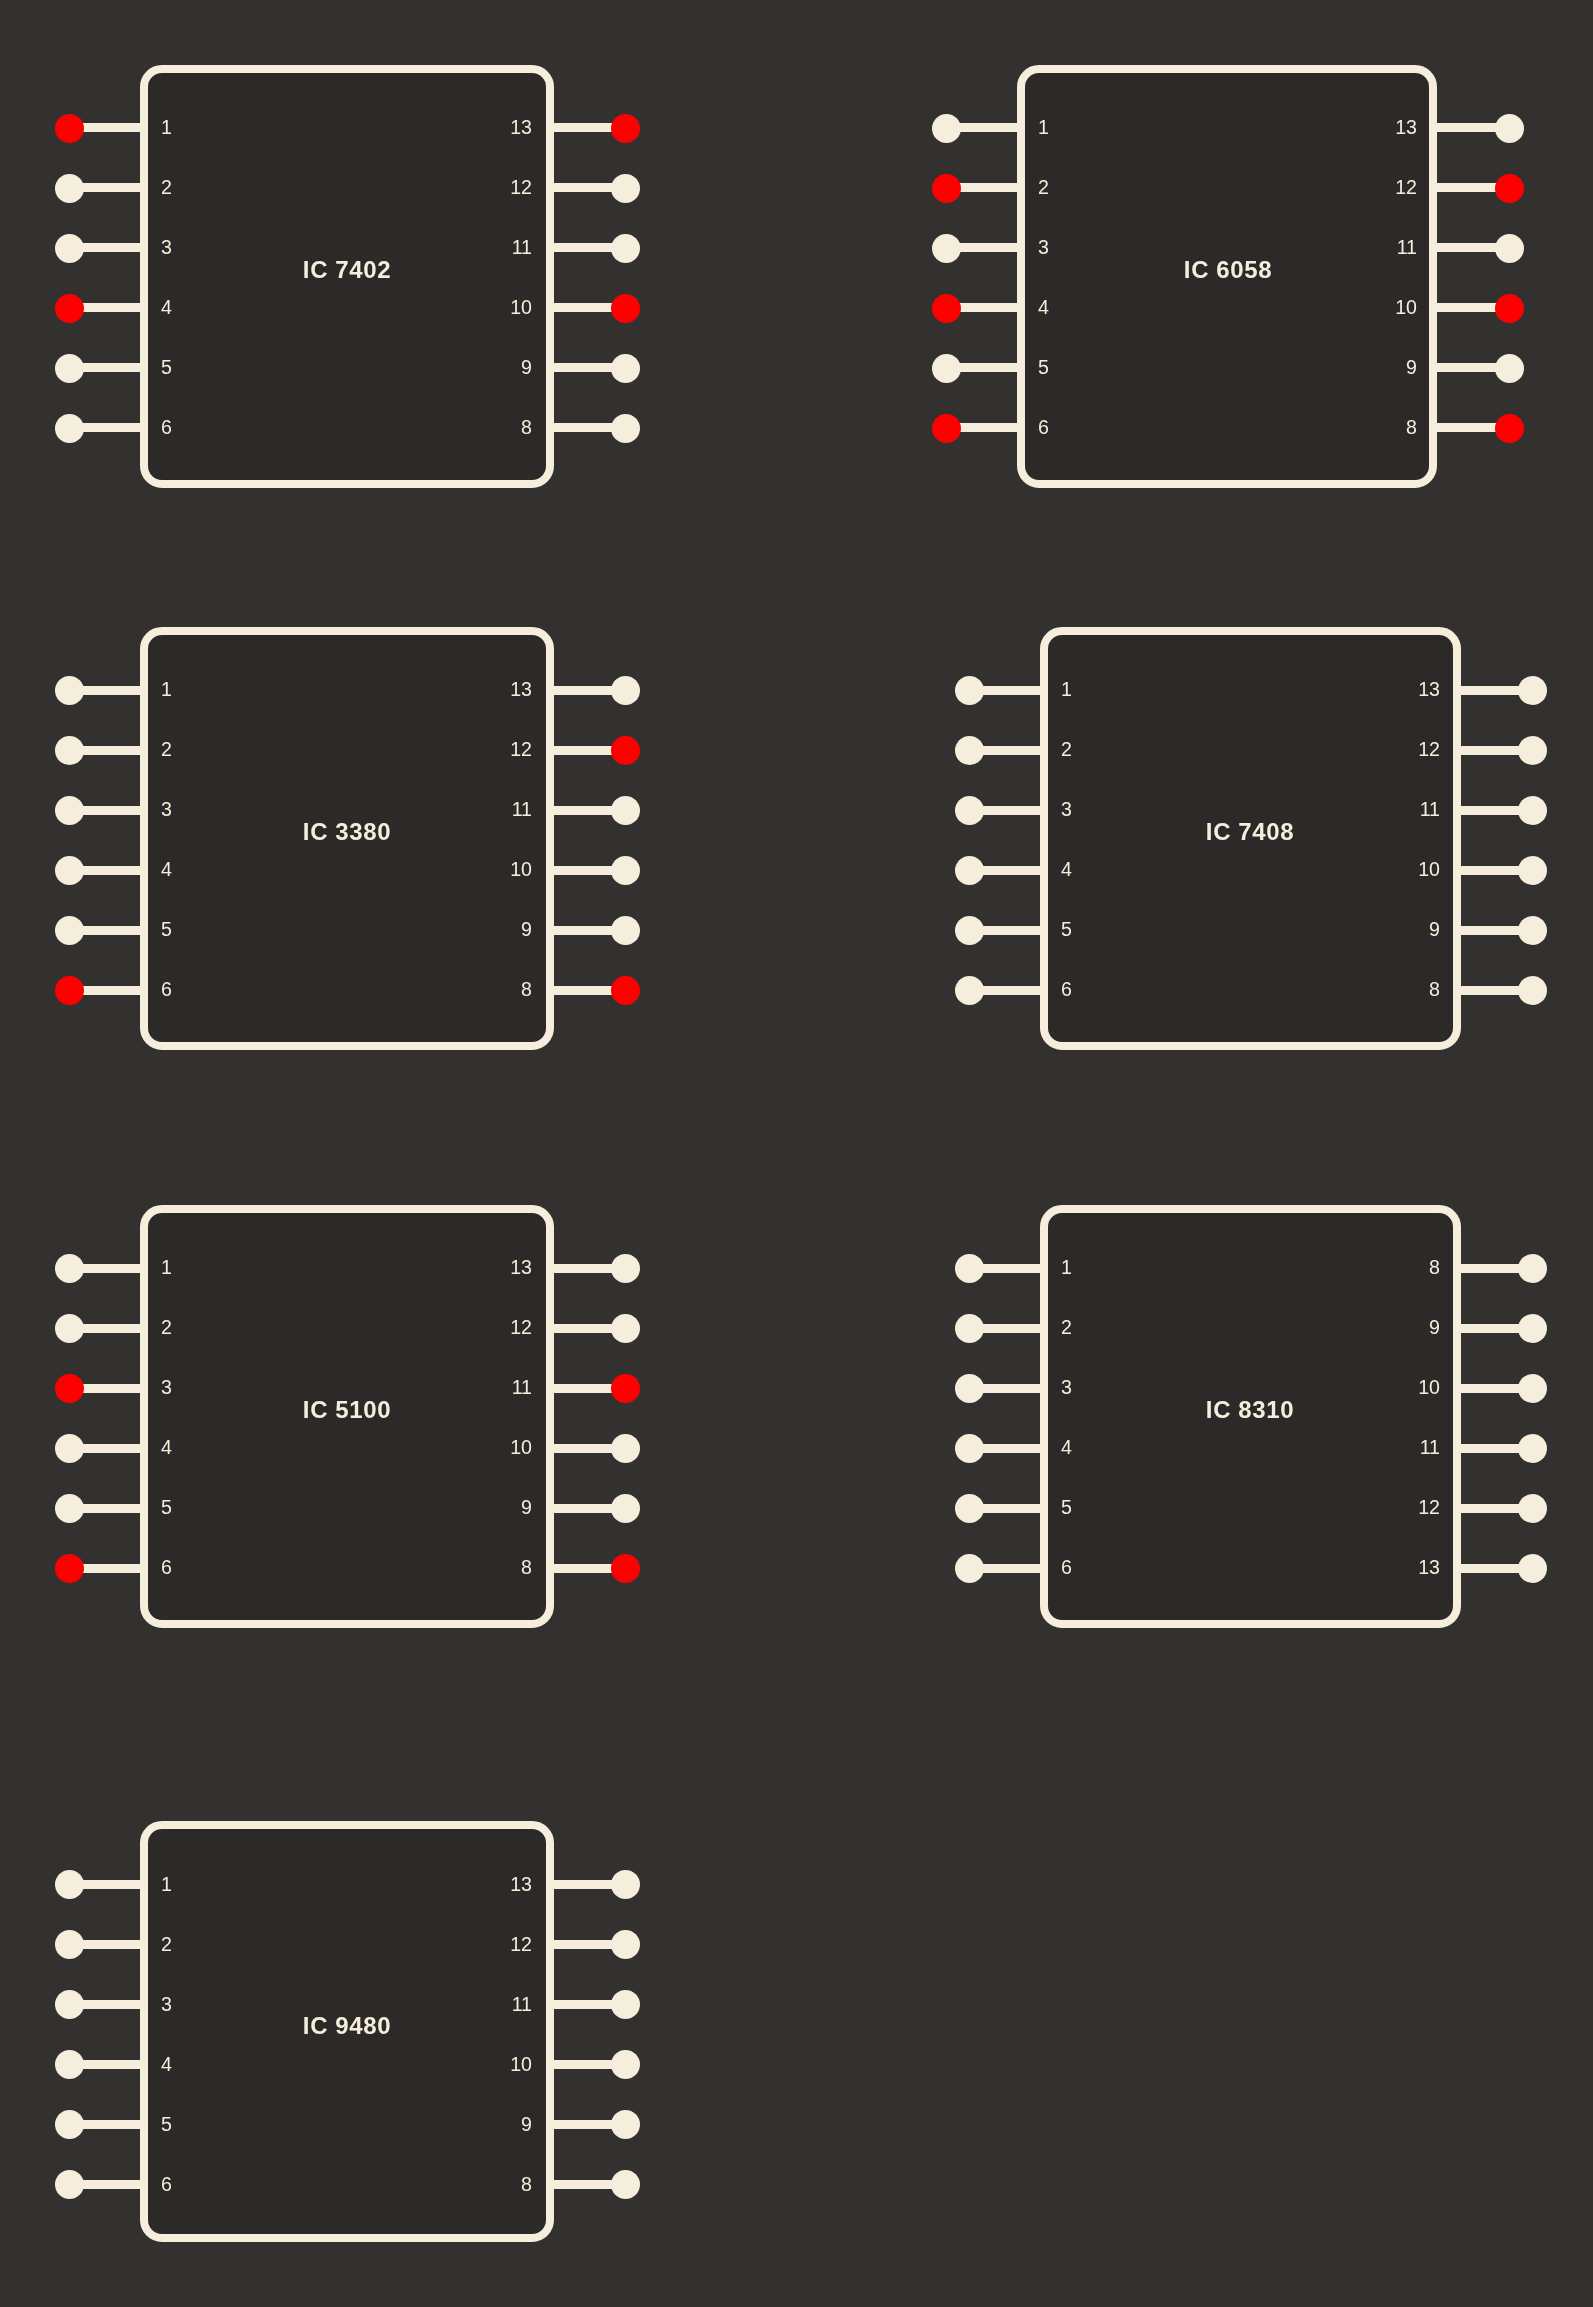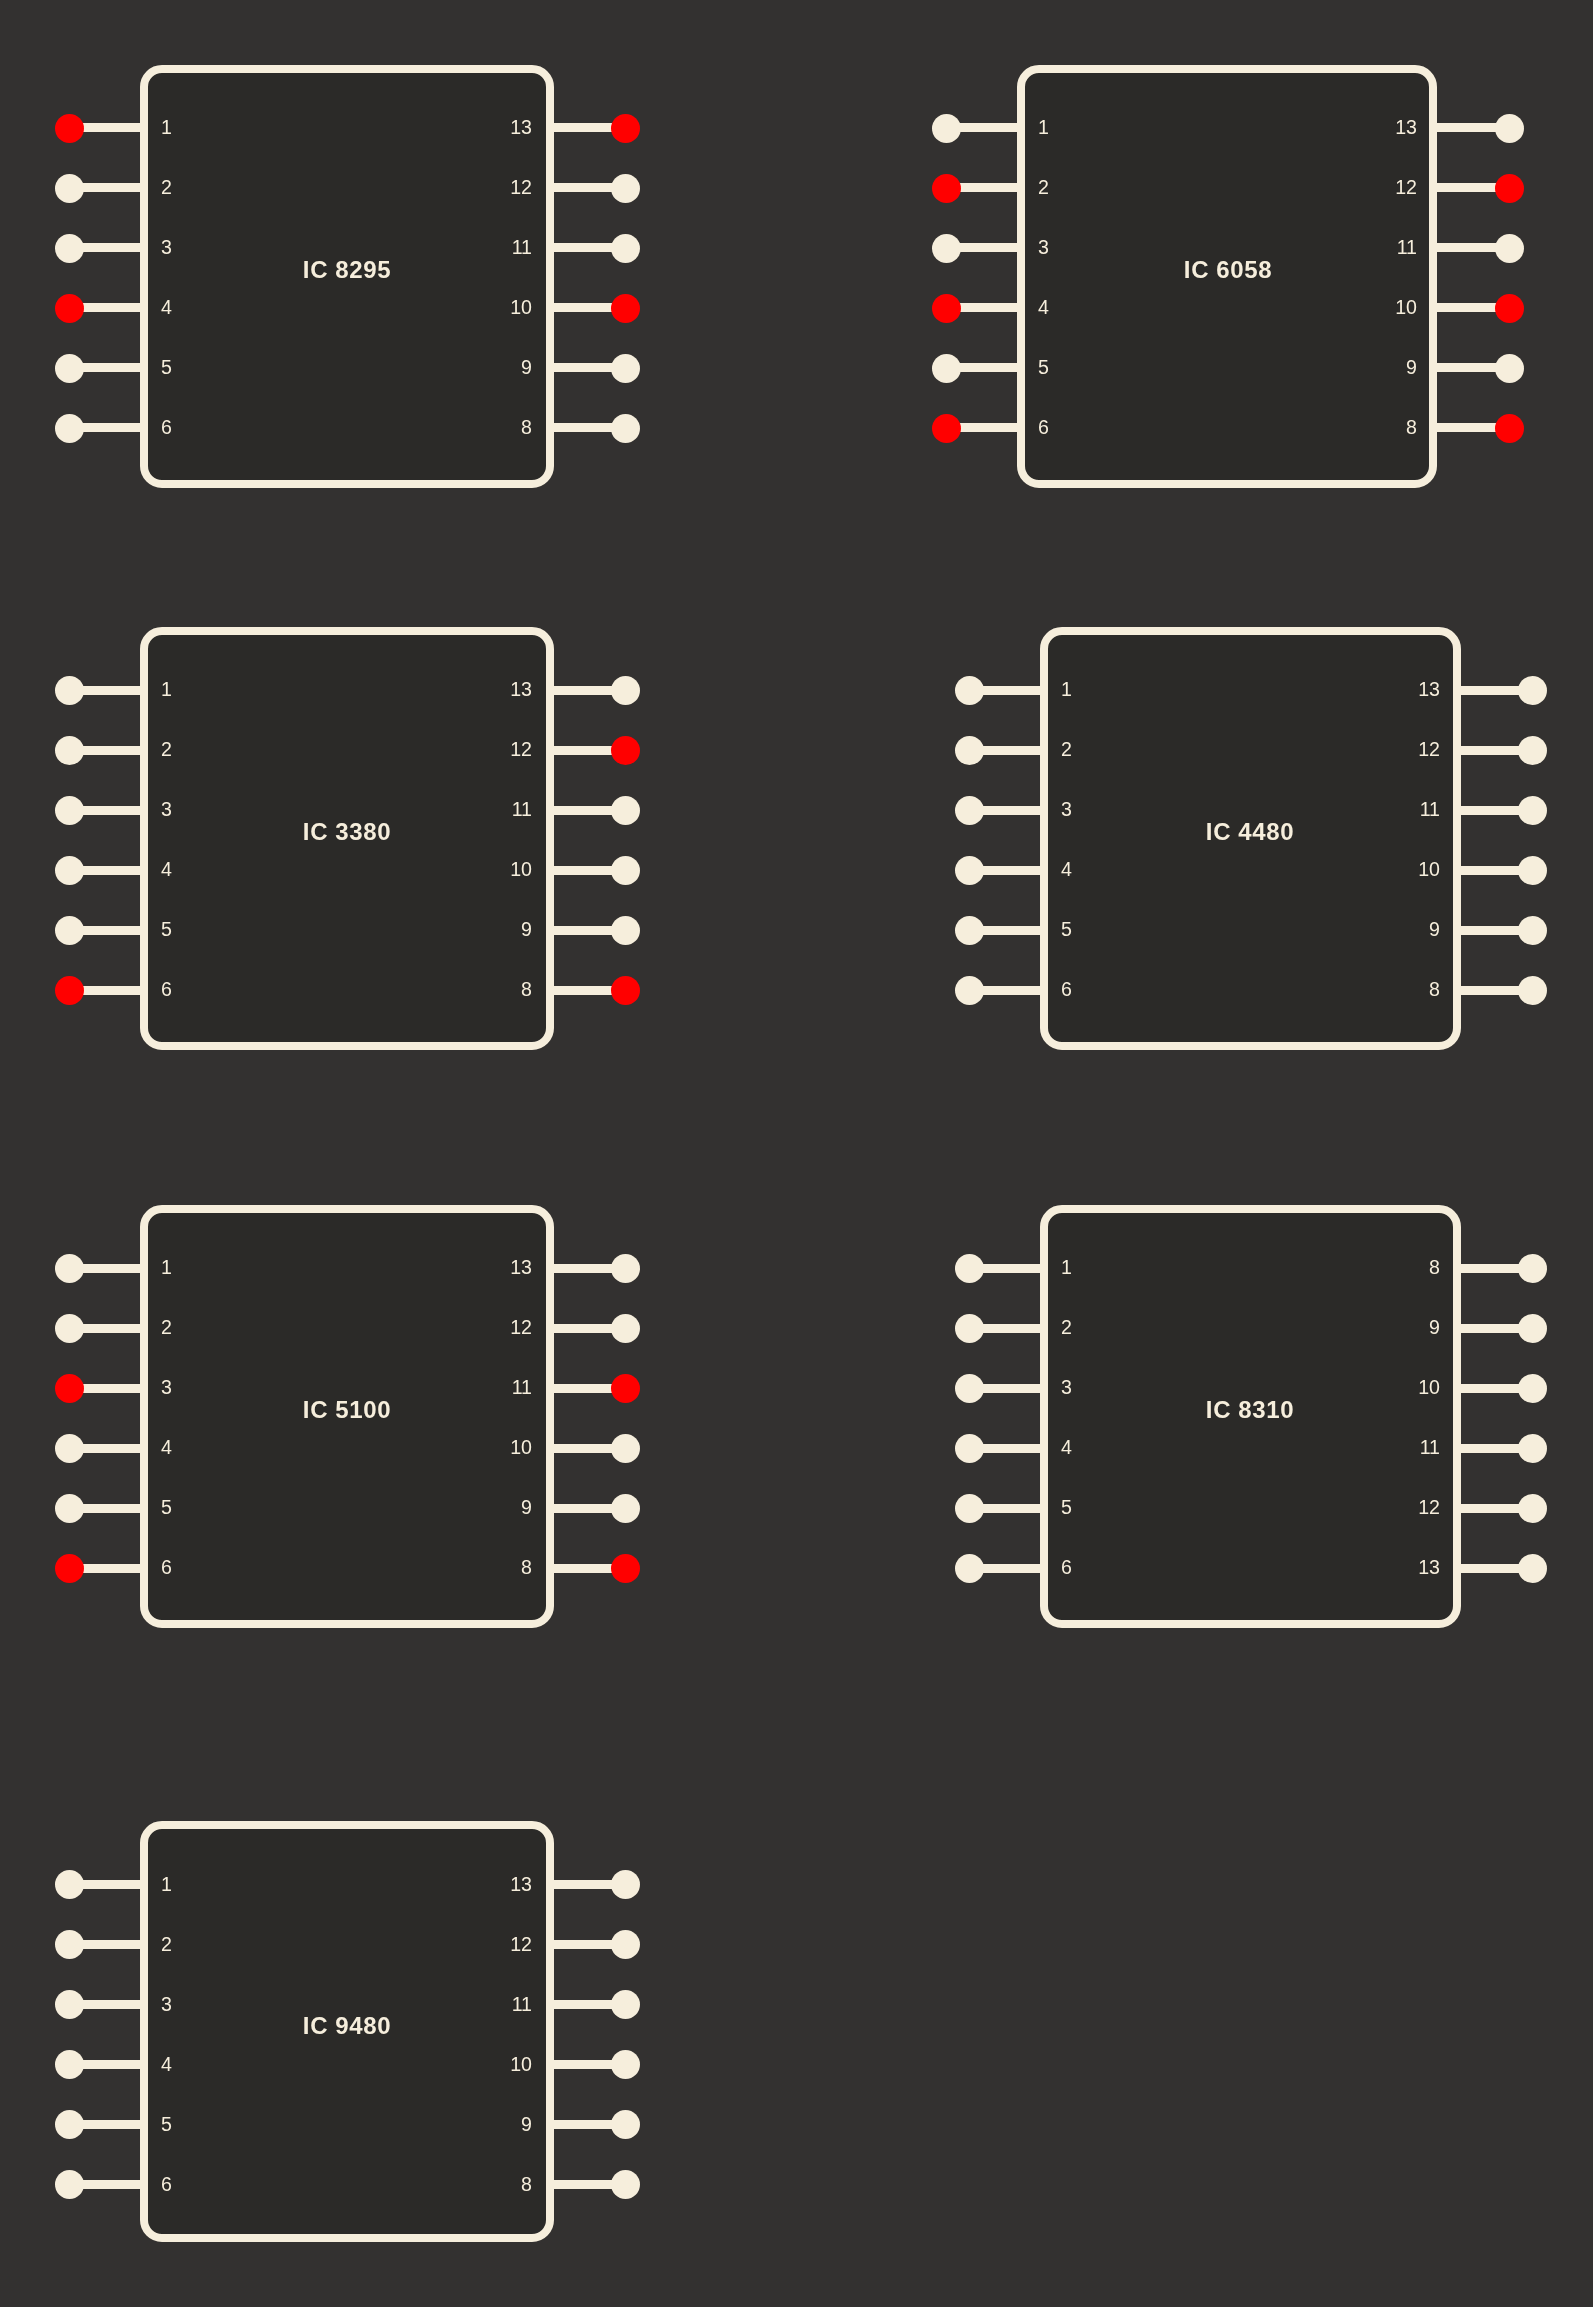--- a/index.html
+++ b/index.html
@@ -49,21 +49,21 @@
     line-height: 1;
     white-space: nowrap;
   }
   .pin-num.right { text-align: right; }
 </style>
 </head>
 <body>
 
 <div class="board" id="board">
     <div class="chip-body" style="left: 140px; top: 65px; width: 414px; height: 423px;"></div>
-    <div class="chip-label" style="left: 347px; top: 270px;">IC 8295</div>
+    <div class="chip-label" style="left: 347px; top: 270px;">IC 7402</div>
     <div class="pin-line" style="left: 69px; top: 123px; width: 77px;"></div>
     <div class="pin-dot" style="left: 55px; top: 114px; background: rgb(255, 0, 0);"></div>
     <div class="pin-num" style="left: 161px; top: 128px;">1</div>
     <div class="pin-line" style="left: 69px; top: 183px; width: 77px;"></div>
     <div class="pin-dot" style="left: 55px; top: 174px; background: rgb(246, 238, 220);"></div>
     <div class="pin-num" style="left: 161px; top: 188px;">2</div>
     <div class="pin-line" style="left: 69px; top: 243px; width: 77px;"></div>
     <div class="pin-dot" style="left: 55px; top: 234px; background: rgb(246, 238, 220);"></div>
     <div class="pin-num" style="left: 161px; top: 248px;">3</div>
     <div class="pin-line" style="left: 69px; top: 303px; width: 77px;"></div>
@@ -163,21 +163,21 @@
     <div class="pin-line" style="left: 548px; top: 866px; width: 77px;"></div>
     <div class="pin-dot" style="left: 611px; top: 856px; background: rgb(246, 238, 220);"></div>
     <div class="pin-num right" style="left: 469px; top: 870px; width: 63px;">10</div>
     <div class="pin-line" style="left: 548px; top: 926px; width: 77px;"></div>
     <div class="pin-dot" style="left: 611px; top: 916px; background: rgb(246, 238, 220);"></div>
     <div class="pin-num right" style="left: 469px; top: 930px; width: 63px;">9</div>
     <div class="pin-line" style="left: 548px; top: 986px; width: 77px;"></div>
     <div class="pin-dot" style="left: 611px; top: 976px; background: rgb(255, 0, 0);"></div>
     <div class="pin-num right" style="left: 469px; top: 990px; width: 63px;">8</div>
     <div class="chip-body" style="left: 1040px; top: 627px; width: 421px; height: 423px;"></div>
-    <div class="chip-label" style="left: 1250px; top: 832px;">IC 4480</div>
+    <div class="chip-label" style="left: 1250px; top: 832px;">IC 7408</div>
     <div class="pin-line" style="left: 969px; top: 686px; width: 77px;"></div>
     <div class="pin-dot" style="left: 955px; top: 676px; background: rgb(246, 238, 220);"></div>
     <div class="pin-num" style="left: 1061px; top: 690px;">1</div>
     <div class="pin-line" style="left: 969px; top: 746px; width: 77px;"></div>
     <div class="pin-dot" style="left: 955px; top: 736px; background: rgb(246, 238, 220);"></div>
     <div class="pin-num" style="left: 1061px; top: 750px;">2</div>
     <div class="pin-line" style="left: 969px; top: 806px; width: 77px;"></div>
     <div class="pin-dot" style="left: 955px; top: 796px; background: rgb(246, 238, 220);"></div>
     <div class="pin-num" style="left: 1061px; top: 810px;">3</div>
     <div class="pin-line" style="left: 969px; top: 866px; width: 77px;"></div>

